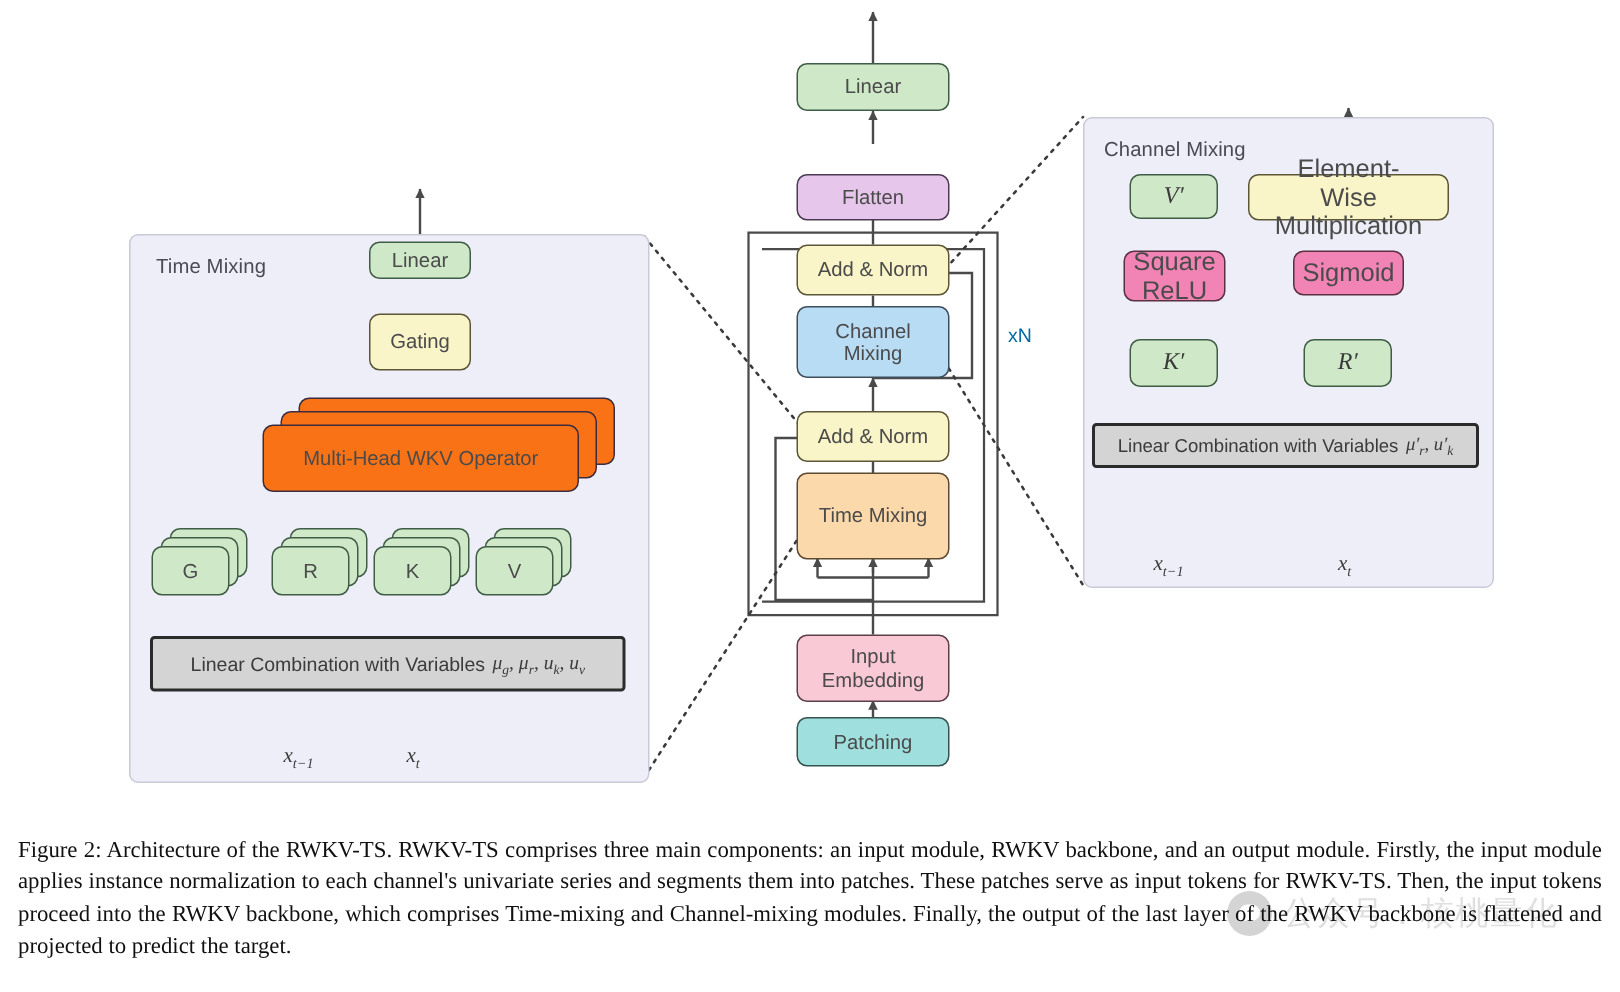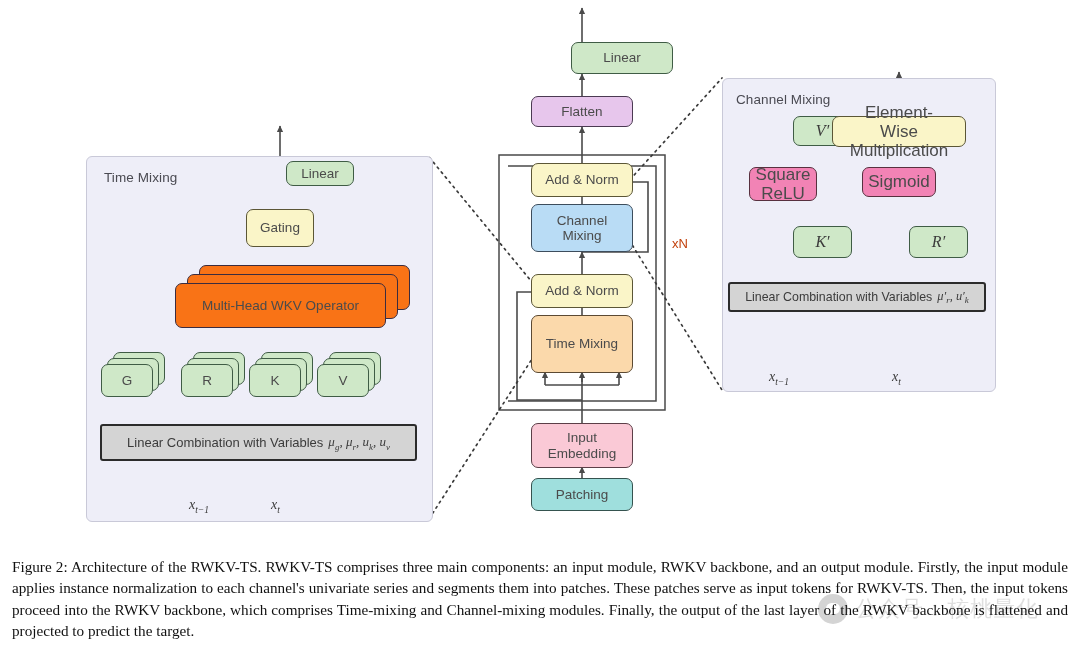--- a/index.html
+++ b/index.html
@@ -23,22 +23,22 @@
   
   .node{
     position:absolute;box-sizing:border-box;
     border:1.6px solid #3f4a44;border-radius:7px;
     display:flex;align-items:center;justify-content:center;
     text-align:center;line-height:1.12;
     font-size:13.5px;color:#4b4b4b;
     z-index:5;
   }
   .node.sm{font-size:17px;}
-  .green {background:#cfe8c8;border-color:#3f5c45;margin-left:40px;}
-  .purple{background:#e7c6ec;border-color:#4b3a52;}
+  .green {background:#cfe8c8;border-color:#3f5c45;}
+  .purple{background:#e7c6ec;border-color:#4b3a52;margin-top:20px;}
   .yellow{background:#faf5c8;border-color:#5b5636;}
   .blue  {background:#b9dcf5;border-color:#3d4d5c;}
   .orange{background:#fbd9ab;border-color:#5c4a33;}
   .pink  {background:#fac9d6;border-color:#5c3f48;}
   .teal  {background:#9fdfdd;border-color:#35534f;}
   .magenta{background:#f283b5;border-color:#58303f;}
 
   
   .stack{position:absolute;z-index:4;}
   .stack .lyr{
@@ -49,21 +49,21 @@
   .stack .front{z-index:3;display:flex;align-items:center;justify-content:center;
     font-size:13.5px;color:#4b4b4b;}
 
   
   .mathlbl{
     position:absolute;font-family:"Liberation Serif", serif;
     font-style:italic;font-size:14px;color:#3a3a3a;z-index:6;
     white-space:nowrap;
   }
   .mathlbl sub{font-size:9.5px;font-style:italic;}
-  .xn{position:absolute;font-size:13px;color:#c2410c;z-index:6;margin-top:20px;}
+  .xn{position:absolute;font-size:13px;color:#0369a1;z-index:6;}
 
   
   .lincomb{
     position:absolute;box-sizing:border-box;background:#d4d4d4;
     border:2px solid #2b2b2b;border-radius:3px;
     display:flex;align-items:center;justify-content:center;
     font-size:13px;color:#3b3b3b;z-index:5;white-space:nowrap;
   }
   .lincomb .vars{font-family:"Liberation Serif", serif;font-style:italic;padding-left:5px;}
   .lincomb .vars sub{font-size:9px;}

